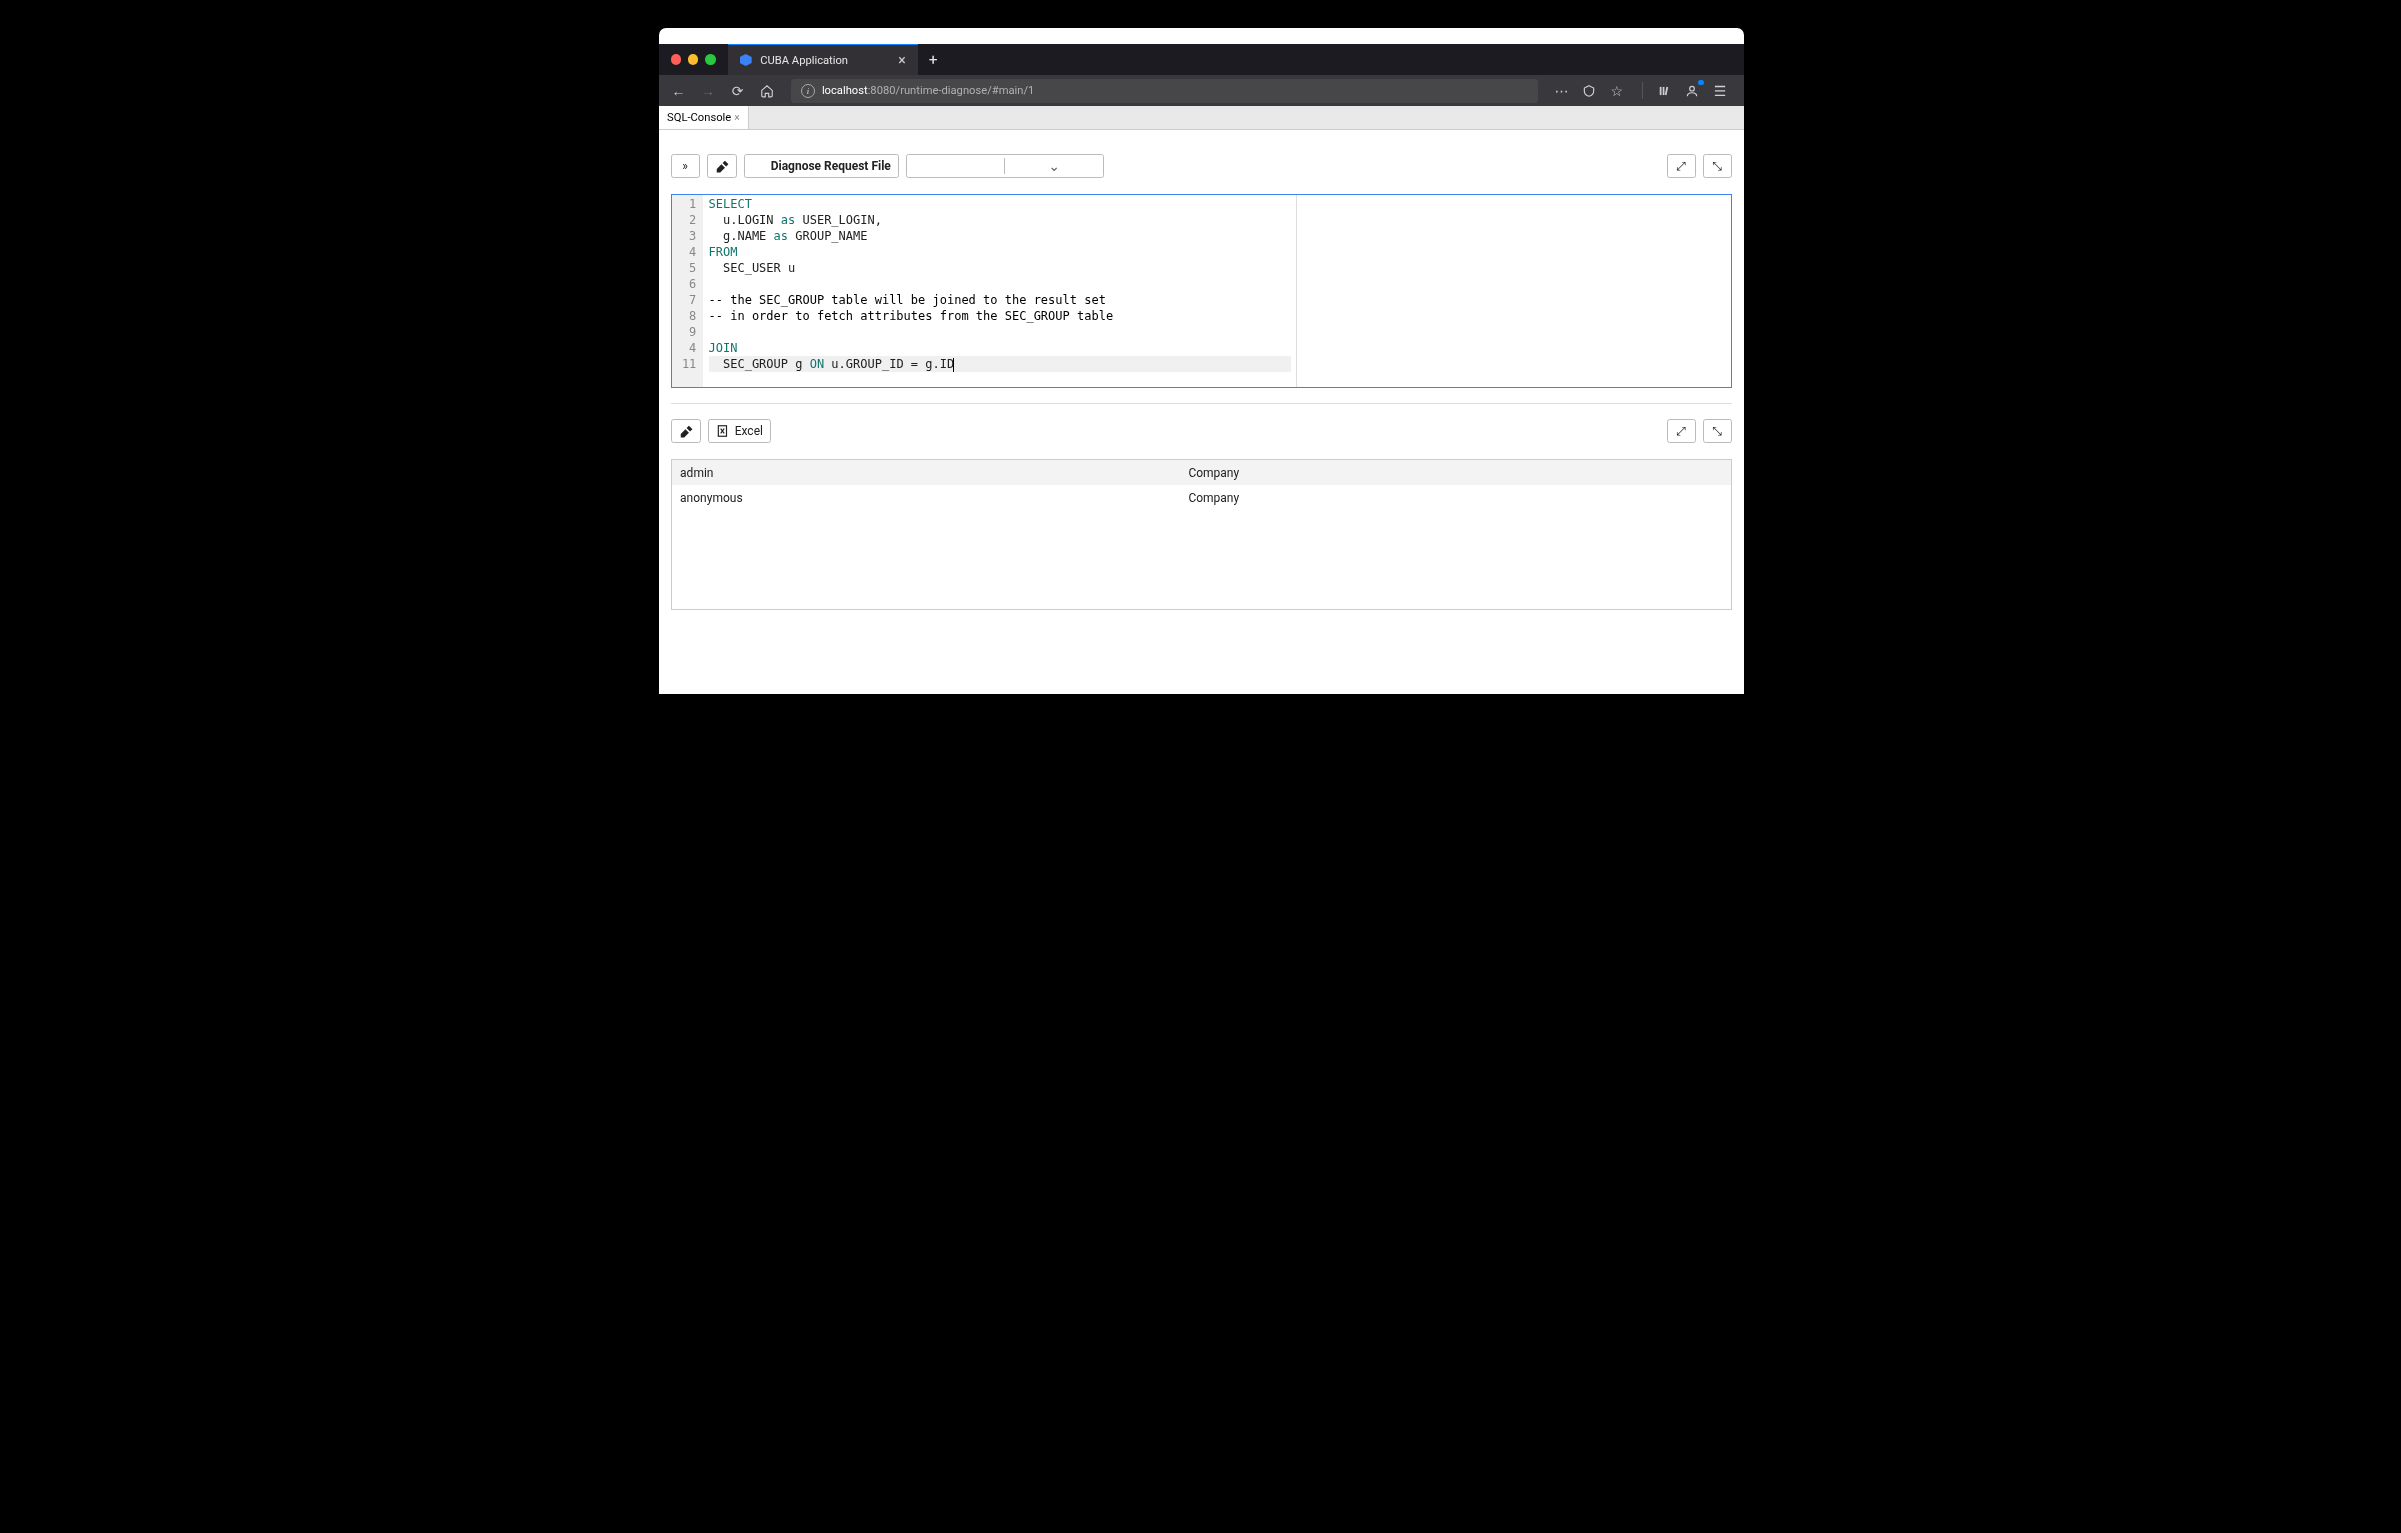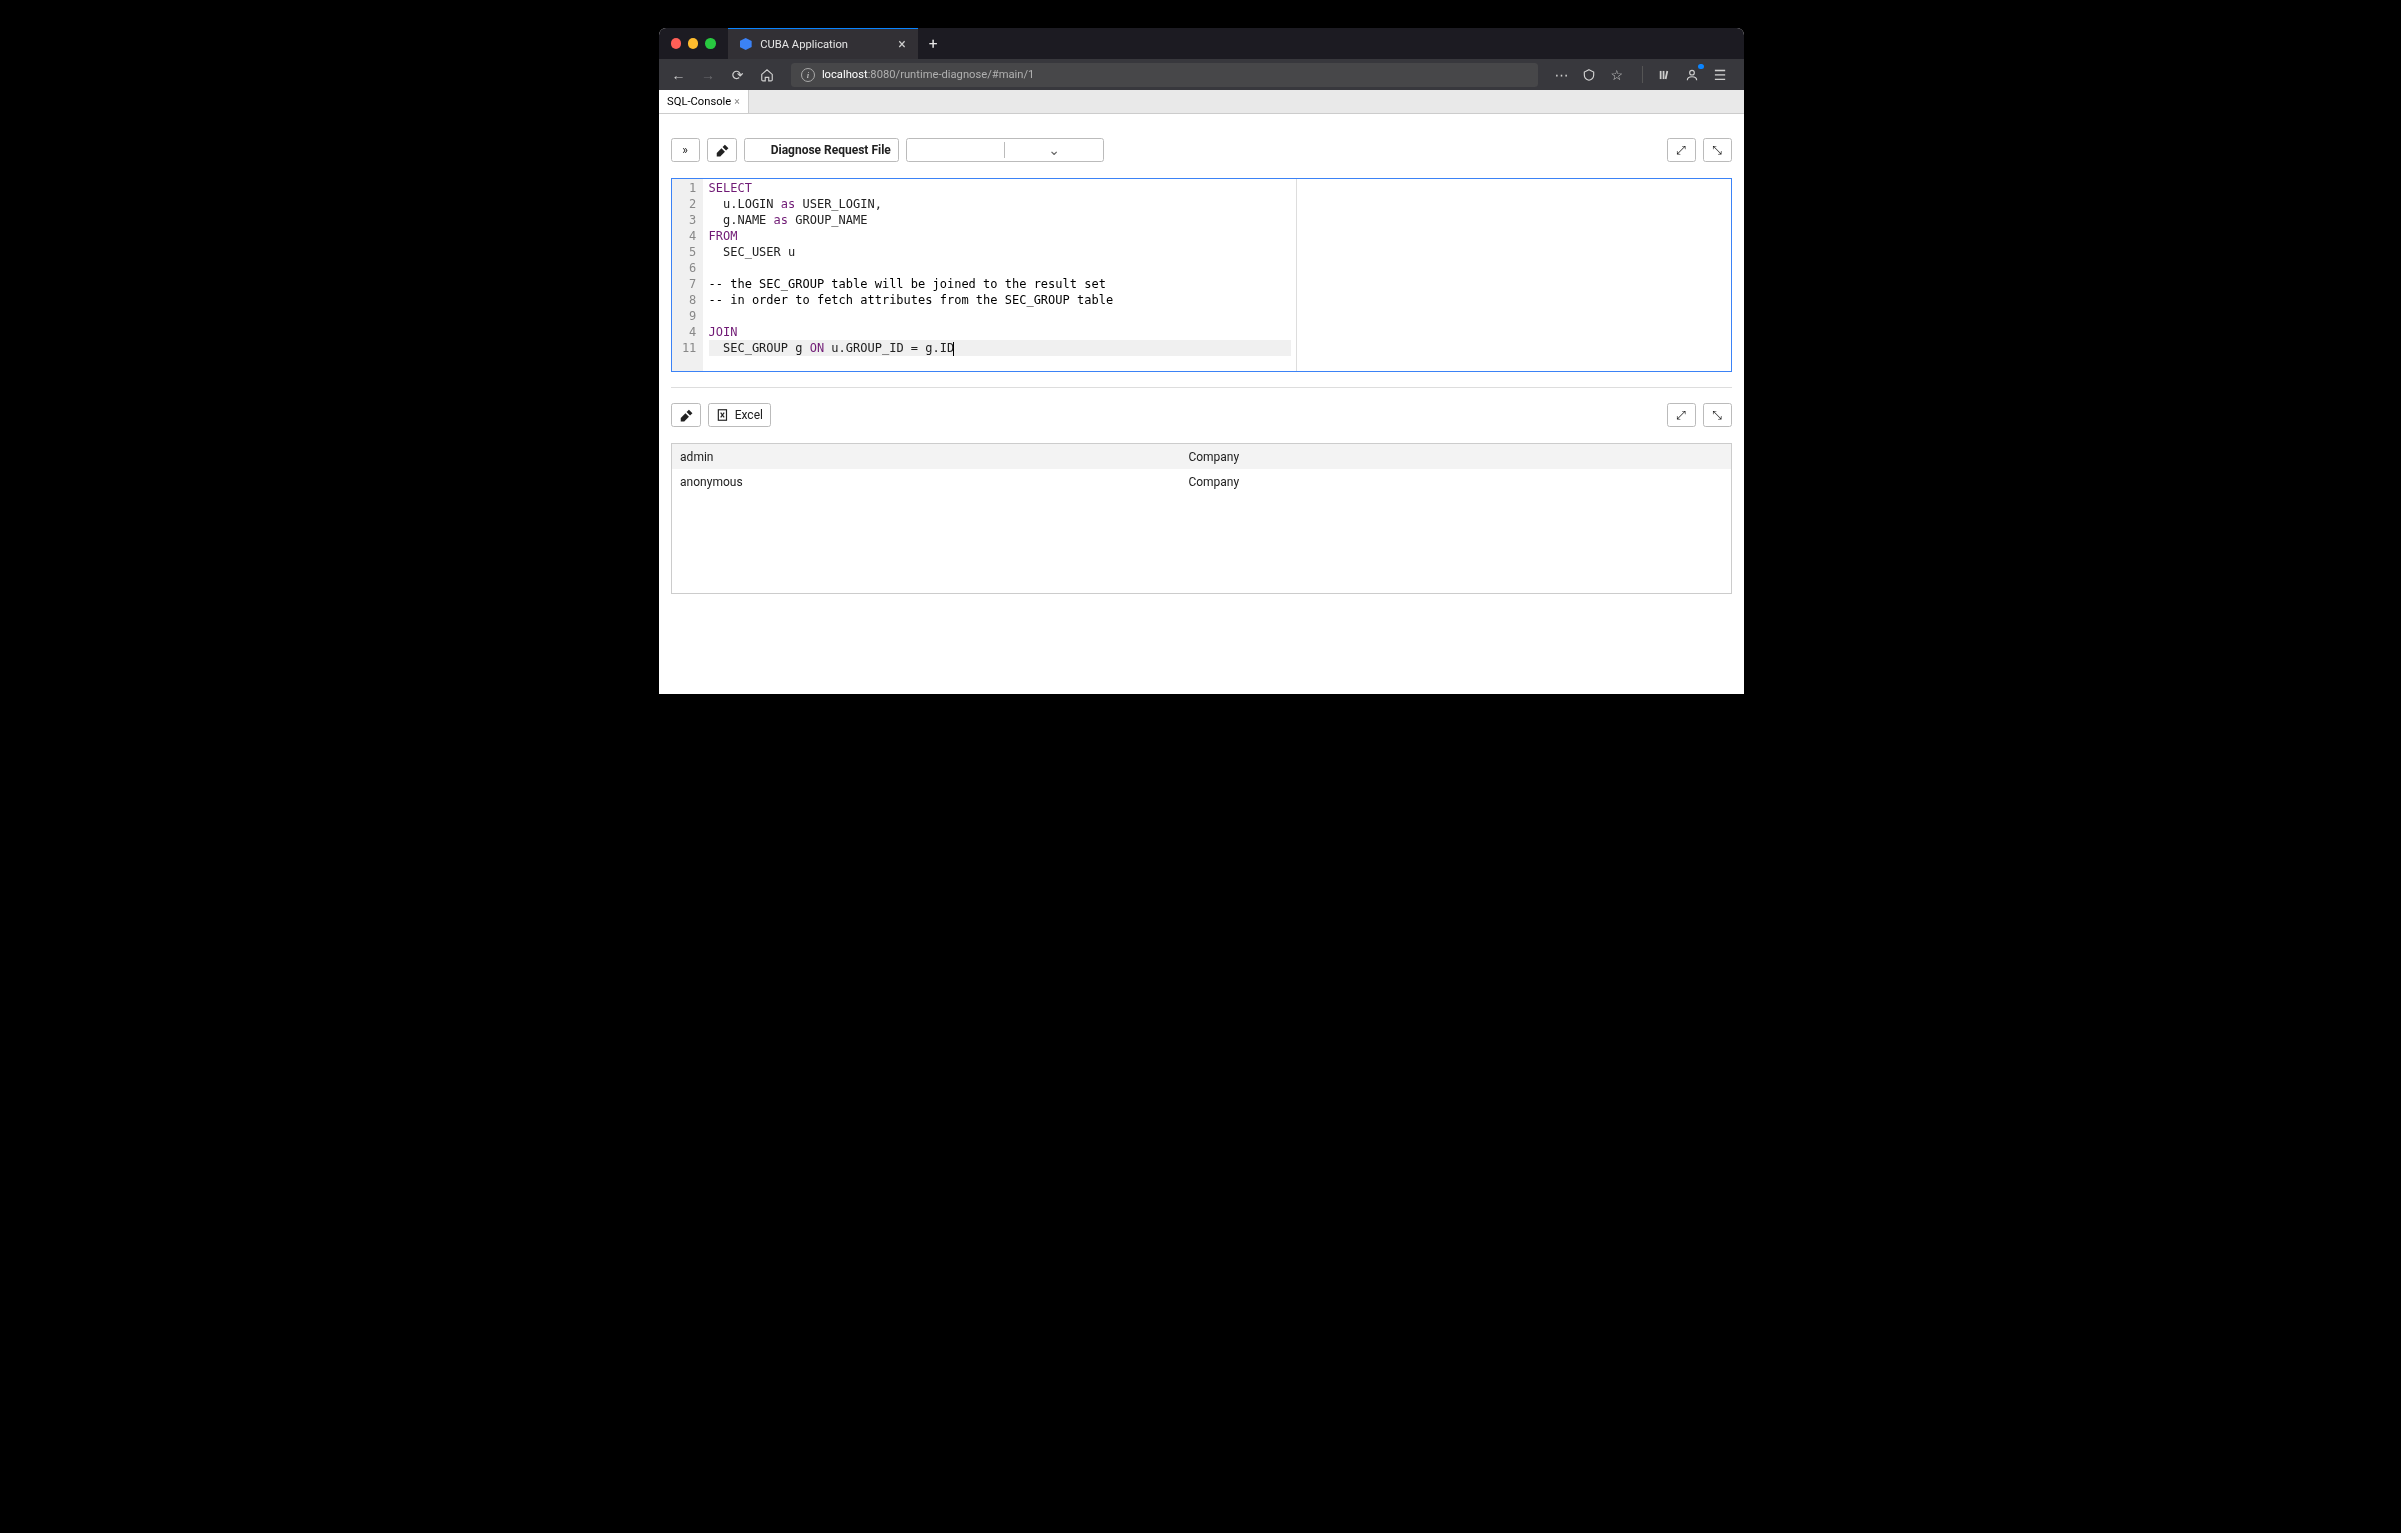--- a/index.html
+++ b/index.html
@@ -1,20 +1,20 @@
 <!DOCTYPE html>
 <html style="font-size:14px"><head>
 <meta charset="utf-8">
 <style>
 * { box-sizing: border-box; margin: 0; padding: 0; }
 body { font-family: -apple-system, BlinkMacSystemFont, "Segoe UI", Roboto, sans-serif; background: #000; }
 .frame { width: 1178px; height: 757px; margin: 0 auto; background: #000; position: relative; }
 .shot { position: absolute; left: 47px; top: 28px; width: 1085px; height: 666px; background: #fff; border-radius: 7px 7px 0 0; overflow: hidden; box-shadow: 0 8.6px 35px rgba(0,0,0,.6); display: flex; flex-direction: column; }
 
-.tabbar { height: 31px; background: #1c1b22; display: flex; align-items: stretch; }
+.tabbar { height: 31px; background: #1c1b22; display: flex; align-items: stretch; margin-top: 16px; }
 .traffic { display: flex; align-items: center; padding: 0 12px; gap: 7px; }
 .dot { width: 10.4px; height: 10.4px; border-radius: 50%; }
 .dot.r{background:#ff5f57}.dot.y{background:#febc2e}.dot.g{background:#28c840}
 .tab { background: #323035; color: #e6e6e6; min-width: 190px; display: flex; align-items: center; padding: 0 12px; gap: 8.6px; font-size: 11.2px; border-top: 1.7px solid #0a84ff; }
 .tab .close { margin-left: auto; font-size: 14px; color: #cfcfcf; }
 .tabbar .plus { width: 31px; display: flex; align-items: center; justify-content: center; color: #e6e6e6; font-size: 15.5px; }
 .cube-ico { width:12px;height:12px;display:inline-block;background:#3b82f6;clip-path:polygon(50% 0,100% 25%,100% 75%,50% 100%,0 75%,0 25%); }
 
 .navbar { height: 31px; background: #38383d; display: flex; align-items: center; padding: 0 7px; gap: 3.5px; color: #cfcfcf; }
 .nbtn { width: 26px; height: 24px; display:flex;align-items:center;justify-content:center; font-size:14px; border-radius:3.5px; }
@@ -44,21 +44,21 @@
 .combo span{flex:1;padding:0 7px}
 .combo .dd{width:24px;border-left:0.9px solid #bbb;display:flex;align-items:center;justify-content:center;color:#666}
 .spacer{flex:1}
 
 .editor{border:0.9px solid #3b82f6;height:194px;display:flex;font-family:ui-monospace,Menlo,Consolas,monospace;font-size:12px;line-height:16px}
 .gutter{background:#f0f0f0;color:#888;text-align:right;padding:1.7px 7px 1.7px 10.4px;user-select:none}
 .gutter div{height:16px}
 .code{flex:1;padding:1.7px 5.2px;position:relative}
 .line{height:16px;white-space:pre}
 .line.cur{background:#f0f0f0}
-.kw{color:#701a75}
+.kw{color:#0f766e}
 .cm{color:#000000}
 .cursor{display:inline-block;width:0.9px;height:14px;background:#000;vertical-align:middle;margin-left:-0.9px}
 .split{width:0.9px;background:#ddd;margin:0}
 
 .divider{height:0.9px;background:#ddd;margin:15.5px 0}
 
 .stabs{display:flex;font-size:12px;margin-top:10.4px}
 .stab{padding:5.2px 0;font-weight:400;color:#333;border-bottom:1.7px solid #2563eb}
 
 .grid{border:0.9px solid #ccc;margin-top:7px;font-size:12px;height:151px;overflow:hidden;display:flex;flex-direction:column}

